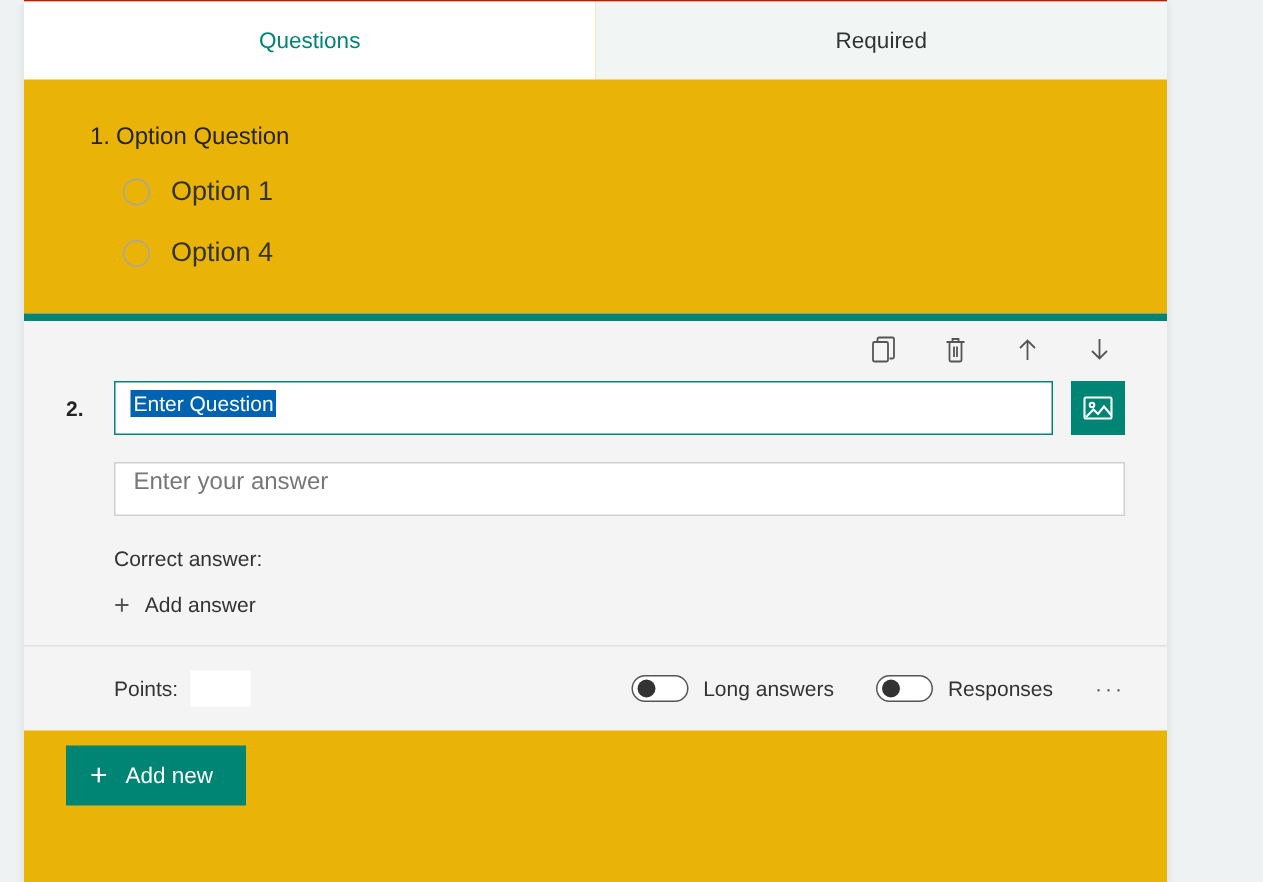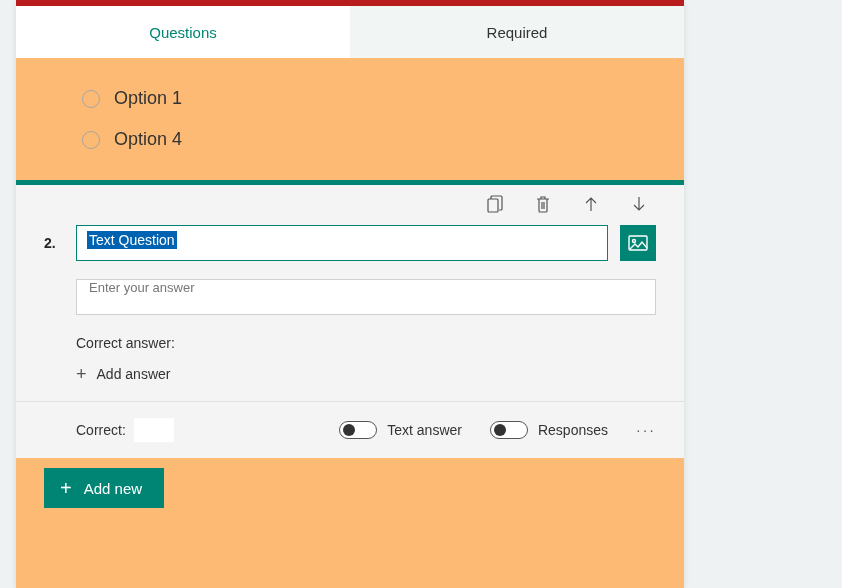--- a/index.html
+++ b/index.html
@@ -9,24 +9,24 @@
       display: flex;
       justify-content: flex-start;
       padding: 0;
       width: 842px;
       height: 588px;
       overflow: hidden;
     }
 
     .form-container {
       margin-left: 16px;
-      width: 668px;
-      background: #fdba74;
+      width: 762px;
+      background: #eab308;
       box-shadow: 0 2px 6px rgba(0,0,0,0.1);
-      border-top: 6px solid #b91c1c;
+      border-top: 1px solid #b91c1c;
     }
 
     .tabs {
       display: flex;
       height: 52px;
     }
     .tab {
       flex: 1;
       display: flex;
       align-items: center;
@@ -127,24 +127,24 @@
       display: flex;
       align-items: center;
       justify-content: center;
       cursor: pointer;
     }
 
     .answer-input {
       margin: 18px 28px 0 60px;
       height: 36px;
       border: 1px solid #d0d0d0;
-      padding: 0 12px;
-      display: flex;
-      align-items: flex-start;
-      font-size: 13px;
+      padding: 12px 12px;
+      display: flex;
+      align-items: flex-end;
+      font-size: 16px;
       color: #777;
       background: #fff;
     }
 
     .correct-label {
       margin: 20px 28px 0 60px;
       font-size: 14px;
       color: #333;
     }
 
@@ -236,20 +236,23 @@
 
 <div class="form-container">
   <div class="tabs">
     <div class="tab active">Questions</div>
     <div class="tab">Required</div>
   </div>
 
   <div class="body">
 
     <div class="question1">
+      <div class="q1-title">
+        <span class="q1-num">1.</span><span>Option Question</span>
+      </div>
       <div class="option-row">
         <span class="radio-circle"></span>
         <span>Option 1</span>
       </div>
       <div class="option-row">
         <span class="radio-circle"></span>
         <span>Option 4</span>
       </div>
     </div>
 
@@ -274,21 +277,21 @@
         <div class="toolbar-icon">
           <svg width="14" height="16" viewBox="0 0 14 16" fill="none" stroke="#555" stroke-width="1.2">
             <path d="M7 1 V14 M2 9 l5 5 l5 -5"></path>
           </svg>
         </div>
       </div>
 
       <div class="question-number-row">
         <div class="qnum">2.</div>
         <div class="qtitle-input">
-          <span class="selected-text">Text Question</span>
+          <span class="selected-text">Enter Question</span>
         </div>
         <div class="insert-media">
           <svg width="20" height="16" viewBox="0 0 20 16" fill="none" stroke="#fff" stroke-width="1.4">
             <rect x="1" y="1" width="18" height="14" rx="1"></rect>
             <circle cx="6" cy="6" r="1.5"></circle>
             <path d="M2 14 l5 -5 l3 3 l4 -5 l5 6"></path>
           </svg>
         </div>
       </div>
 
@@ -298,29 +301,29 @@
 
       <div class="correct-label">Correct answer:</div>
 
       <div class="add-answer">
         <span class="plus-thin">+</span>
         <span>Add answer</span>
       </div>
 
       <div class="card-footer">
         <div class="points-label">
-          <span>Correct:</span>
+          <span>Points:</span>
           <input class="points-input" type="text" style="">
         </div>
         <div class="spacer"></div>
         <div class="toggle-group">
           <div class="toggle">
             <div class="toggle-knob"></div>
           </div>
-          <span>Text answer</span>
+          <span>Long answers</span>
         </div>
         <div class="toggle-group">
           <div class="toggle">
             <div class="toggle-knob"></div>
           </div>
           <span>Responses</span>
         </div>
         <div class="more-dots">···</div>
       </div>
     </div>

